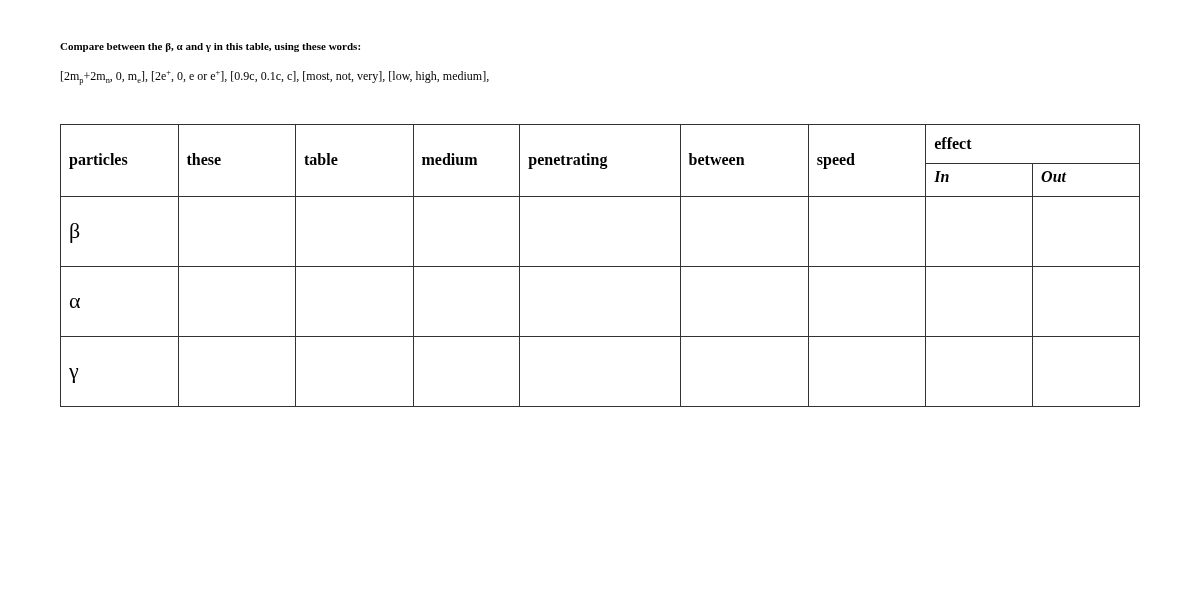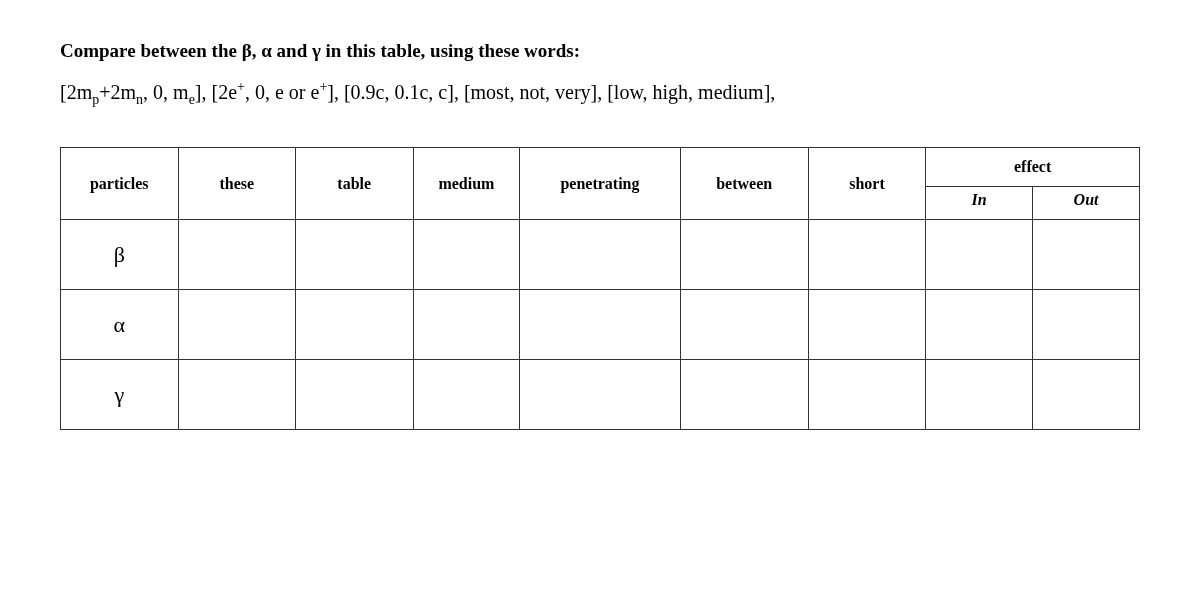--- a/index.html
+++ b/index.html
@@ -11,48 +11,47 @@
     body {
       background: #ffffff;
       font-family: Georgia, 'Times New Roman', Times, serif;
       width: 1200px;
       min-height: 591px;
       padding: 40px 60px;
       color: #000;
     }
 
     .instructions-title {
-      font-size: 19px;
+      font-size: 11px;
       font-weight: bold;
       margin-bottom: 14px;
     }
 
     .instructions-words {
-      font-size: 20px;
+      font-size: 12px;
       line-height: 1.6;
       margin-bottom: 36px;
     }
 
     sub, sup {
       font-size: 0.7em;
     }
 
     .table-container {
       width: 100%;
     }
 
     table {
       border-collapse: collapse;
       width: 100%;
       font-size: 16px;
     }
 
     table td, table th {
       border: 1.5px solid #333;
-      text-align: center;
       padding: 10px 8px;
       font-weight: normal;
     }
 
     .header-row td {
       font-weight: bold;
       vertical-align: middle;
     }
 
     .effect-sub-header-row td {
@@ -135,21 +134,21 @@
     </colgroup>
     <thead>
 
       <tr class="header-row">
         <td rowspan="2" class="particles-col">particles</td>
         <td rowspan="2">these</td>
         <td rowspan="2">table</td>
         <td rowspan="2">medium</td>
         <td rowspan="2">penetrating</td>
         <td rowspan="2">between</td>
-        <td rowspan="2">short</td>
+        <td rowspan="2">speed</td>
         <td colspan="2">effect</td>
       </tr>
       <tr class="header-row effect-sub-header-row">
         <td>In</td>
         <td>Out</td>
       </tr>
     </thead>
     <tbody>
 
       <tr class="data-row">

